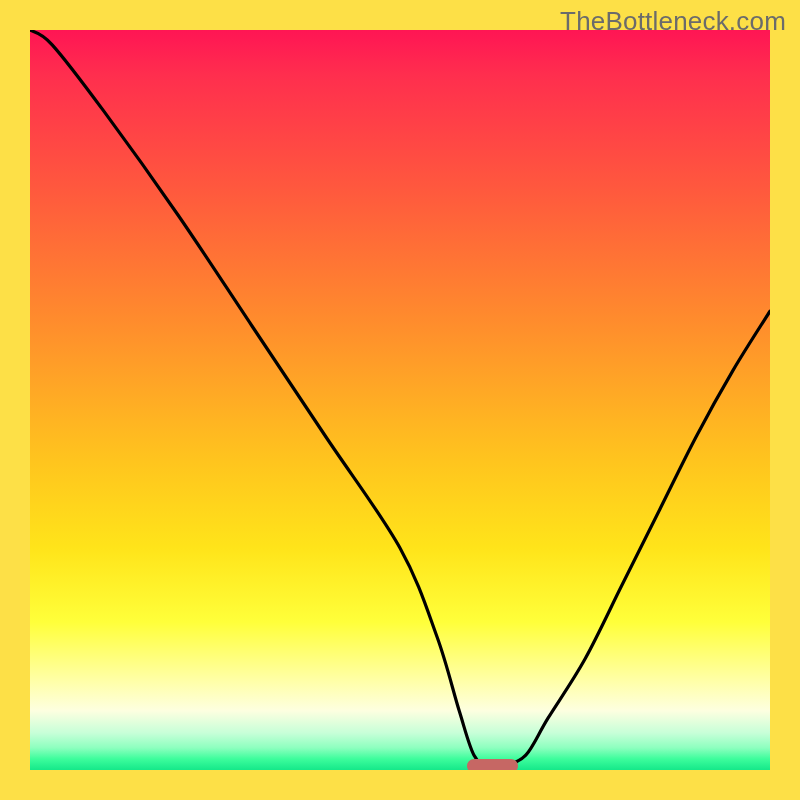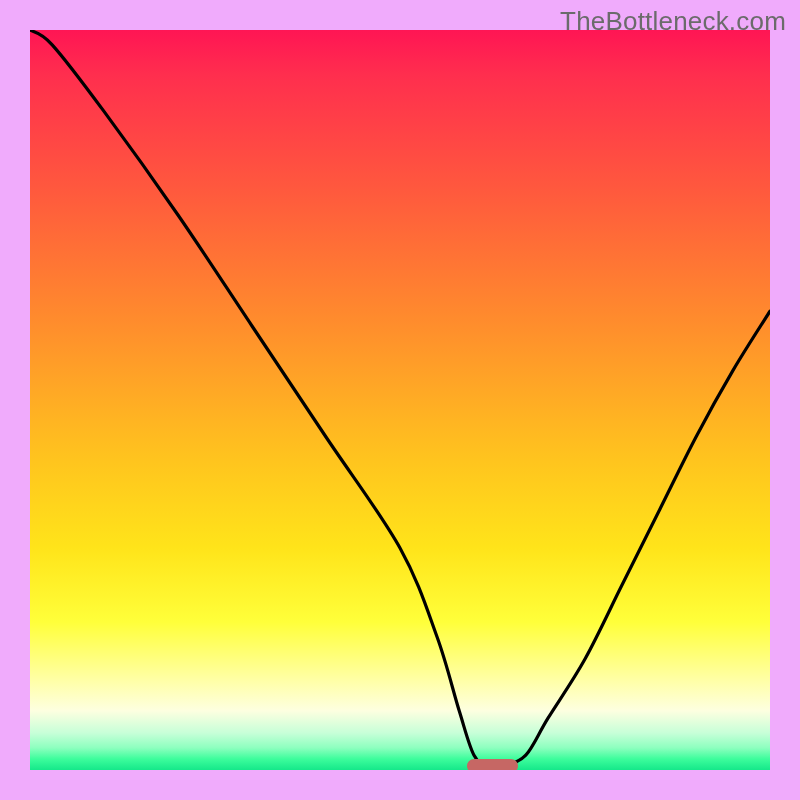--- a/index.html
+++ b/index.html
@@ -8,21 +8,21 @@
     width: 800px;
     height: 800px;
     background: #000;
     overflow: hidden;
     font-family: Arial, Helvetica, sans-serif;
   }
   .frame {
     position: relative;
     width: 800px;
     height: 800px;
-    background: #f0abfc;
+    background: #fde047;
   }
   .watermark {
     position: absolute;
     top: 6px;
     right: 14px;
     color: #6b6b6b;
     font-size: 26px;
     font-weight: 400;
     letter-spacing: 0.2px;
     z-index: 10;

